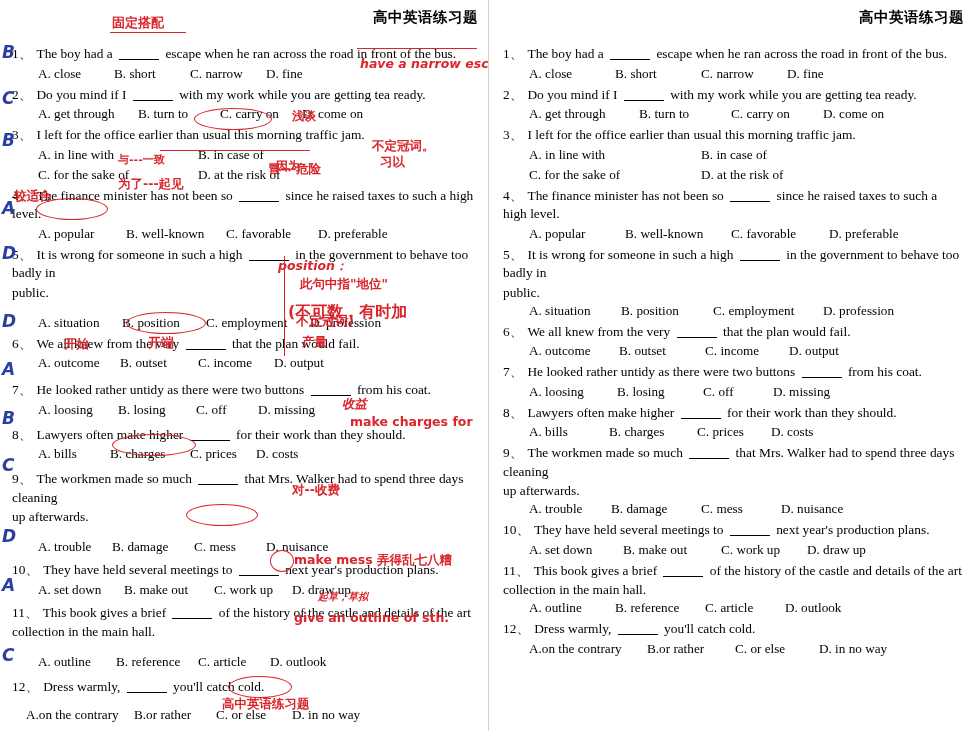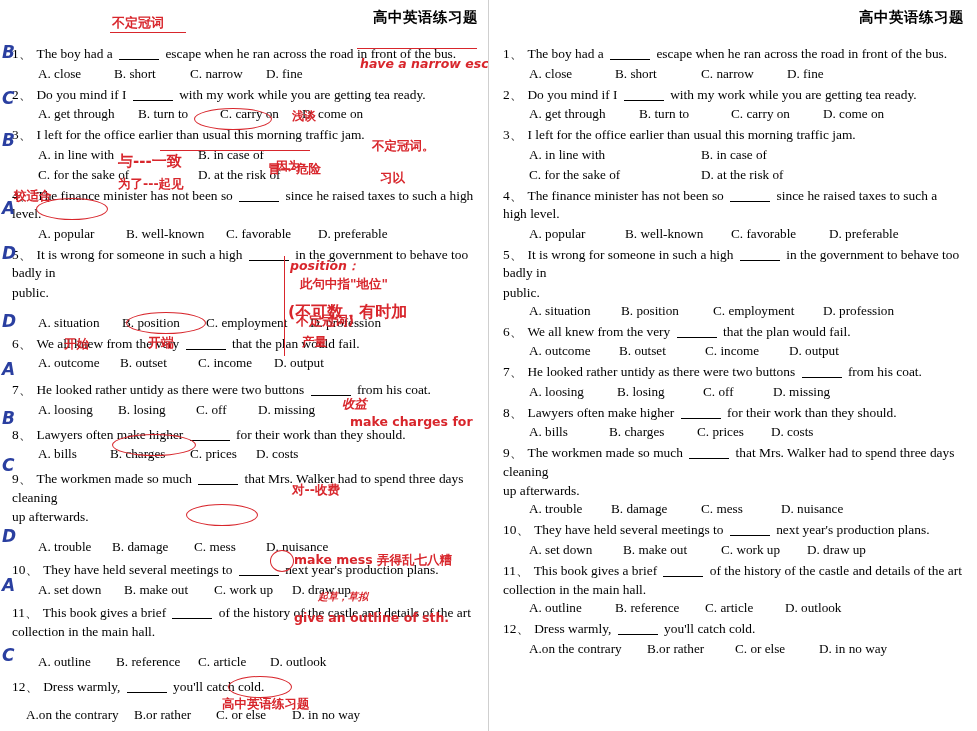--- a/index.html
+++ b/index.html
@@ -265,41 +265,41 @@
     <div class="ann blue hand" style="left:2px;top:198px;font-size:17px;">A</div>
     <div class="ann blue hand" style="left:2px;top:243px;font-size:17px;">D</div>
     <div class="ann blue hand" style="left:2px;top:311px;font-size:17px;">D</div>
     <div class="ann blue hand" style="left:2px;top:359px;font-size:17px;">A</div>
     <div class="ann blue hand" style="left:2px;top:408px;font-size:17px;">B</div>
     <div class="ann blue hand" style="left:2px;top:455px;font-size:17px;">C</div>
     <div class="ann blue hand" style="left:2px;top:526px;font-size:17px;">D</div>
     <div class="ann blue hand" style="left:2px;top:575px;font-size:17px;">A</div>
     <div class="ann blue hand" style="left:2px;top:645px;font-size:17px;">C</div>
 
-    <div class="ann red cn" style="left:112px;top:14px;font-size:13px;">不定冠词</div>
+    <div class="ann red cn" style="left:112px;top:14px;font-size:13px;">固定搭配</div>
     <div class="uline" style="left:110px;top:32px;width:76px;"></div>
 
     <div class="ann red hand" style="left:360px;top:56px;font-size:12.5px;">have a narrow escape</div>
     <div class="uline" style="left:357px;top:48px;width:120px;"></div>
 
     <div class="ann red cn" style="left:292px;top:108px;font-size:12px;">浅谈</div>
     <div class="circ" style="left:194px;top:108px;width:76px;height:20px;"></div>
 
     <div class="ann red cn" style="left:372px;top:138px;font-size:12.5px;">不定冠词。</div>
-    <div class="ann red cn" style="left:118px;top:152px;font-size:15px;">与---一致</div>
+    <div class="ann red cn" style="left:118px;top:152px;font-size:11px;">与---一致</div>
     <div class="ann red cn" style="left:276px;top:158px;font-size:12px;">因为</div>
     <div class="ann red cn" style="left:118px;top:176px;font-size:12.5px;">为了---起见</div>
     <div class="ann red cn" style="left:268px;top:161px;font-size:12.5px;text-align:center;">冒---危险</div>
-    <div class="ann red cn" style="left:380px;top:170px;font-size:12.5px;text-align:right;">习以</div>
+    <div class="ann red cn" style="left:380px;top:154px;font-size:12.5px;text-align:right;">习以</div>
     <div class="uline" style="left:160px;top:150px;width:150px;"></div>
 
     <div class="ann red cn" style="left:14px;top:188px;font-size:12.5px;">较适合</div>
     <div class="circ" style="left:36px;top:198px;width:70px;height:20px;"></div>
 
-    <div class="ann red hand" style="left:290px;top:258px;font-size:12.5px;">position：</div>
+    <div class="ann red hand" style="left:278px;top:258px;font-size:12.5px;">position：</div>
     <div class="ann red cn" style="left:300px;top:276px;font-size:12.5px;">此句中指"地位"</div>
     <div class="ann red cn" style="left:288px;top:302px;font-size:16px;">(不可数，有时加</div>
     <div class="ann red cn" style="left:296px;top:312px;font-size:13px;">不定冠词)</div>
     <div class="vline" style="left:284px;top:256px;height:100px;"></div>
 
     <div class="ann red cn" style="left:64px;top:336px;font-size:12.5px;">开始</div>
     <div class="ann red cn" style="left:148px;top:334px;font-size:13px;">开端</div>
     <div class="ann red cn" style="left:302px;top:334px;font-size:12.5px;">产量</div>
     <div class="circ" style="left:126px;top:312px;width:78px;height:20px;"></div>
 

